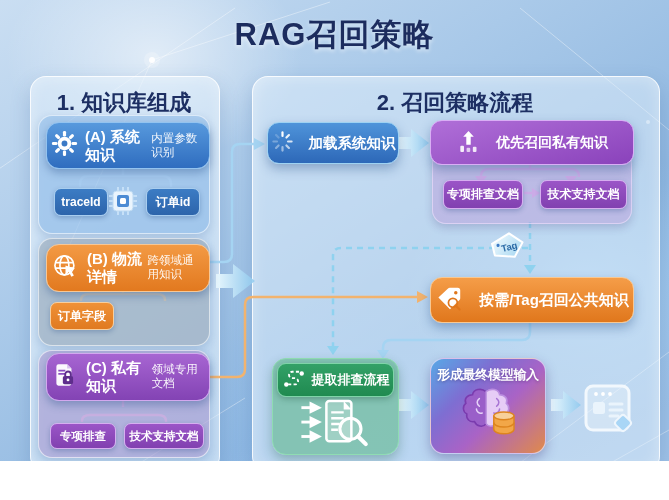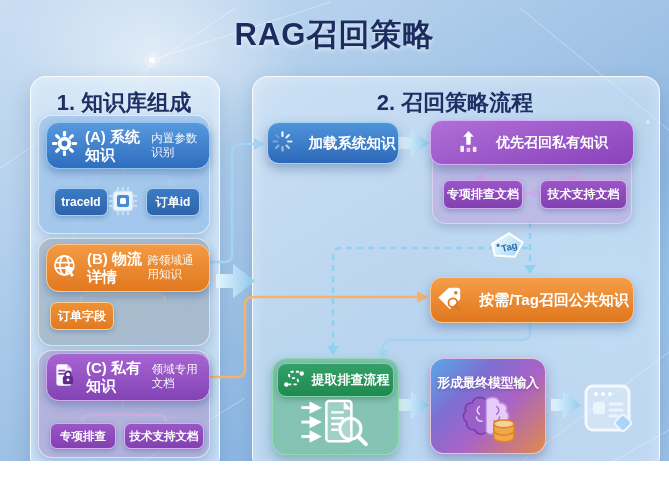--- a/index.html
+++ b/index.html
@@ -39,21 +39,21 @@
   .flow-blue{background:linear-gradient(180deg,#4f94da,#2d68b8);border-color:#9ed2f2;font-size:14.5px}
   .flow-purple{background:linear-gradient(165deg,#b06fd8,#8a42bb);border-color:#d9aef5;font-size:14px}
   .flow-orange{background:linear-gradient(180deg,#f59d48,#e0771c);border-color:#f8c892;font-size:15px}
   .subpanel{background:rgba(186,157,217,.5);border:1.2px solid rgba(236,222,250,.65);border-radius:14px;box-shadow:0 4px 9px rgba(60,40,110,.2)}
   .green-box{background:rgba(96,184,140,.6);border:1.5px solid #8fdcb2;border-radius:14px;box-shadow:0 5px 11px rgba(25,90,60,.3)}
   .green-hdr{display:flex;align-items:center;justify-content:center;gap:6px;color:#fff;font-weight:bold;font-size:13px;
     background:linear-gradient(180deg,#33a167,#1f8a50);border:1px solid #7fd4a8;border-radius:9px;box-shadow:0 2px 6px rgba(20,80,55,.35)}
   .grad-box{background:linear-gradient(135deg,#58a8e6 0%,#7e6ed2 32%,#a963c6 58%,#e08a4a 100%);
     border:1.5px solid rgba(240,230,250,.7);border-radius:14px;box-shadow:0 5px 12px rgba(60,50,120,.35);
     display:flex;flex-direction:column;align-items:center}
-  .grad-title{color:#fff;font-weight:bold;font-size:13px;margin-top:15px;letter-spacing:-.3px;text-shadow:0 1px 3px rgba(60,30,90,.4)}
+  .grad-title{color:#fff;font-weight:bold;font-size:13px;margin-top:7px;letter-spacing:-.3px;text-shadow:0 1px 3px rgba(60,30,90,.4)}
 </style>
 </head>
 <body>
 
 <div class="canvas">
 
   <svg class="a" style="left:0;top:0" width="669" height="500">
     <g stroke="rgba(255,255,255,.38)" stroke-width="1" fill="none">
       <path d="M-10 175 L235 8"></path>
         <path d="M62 262 L152 60"></path>

